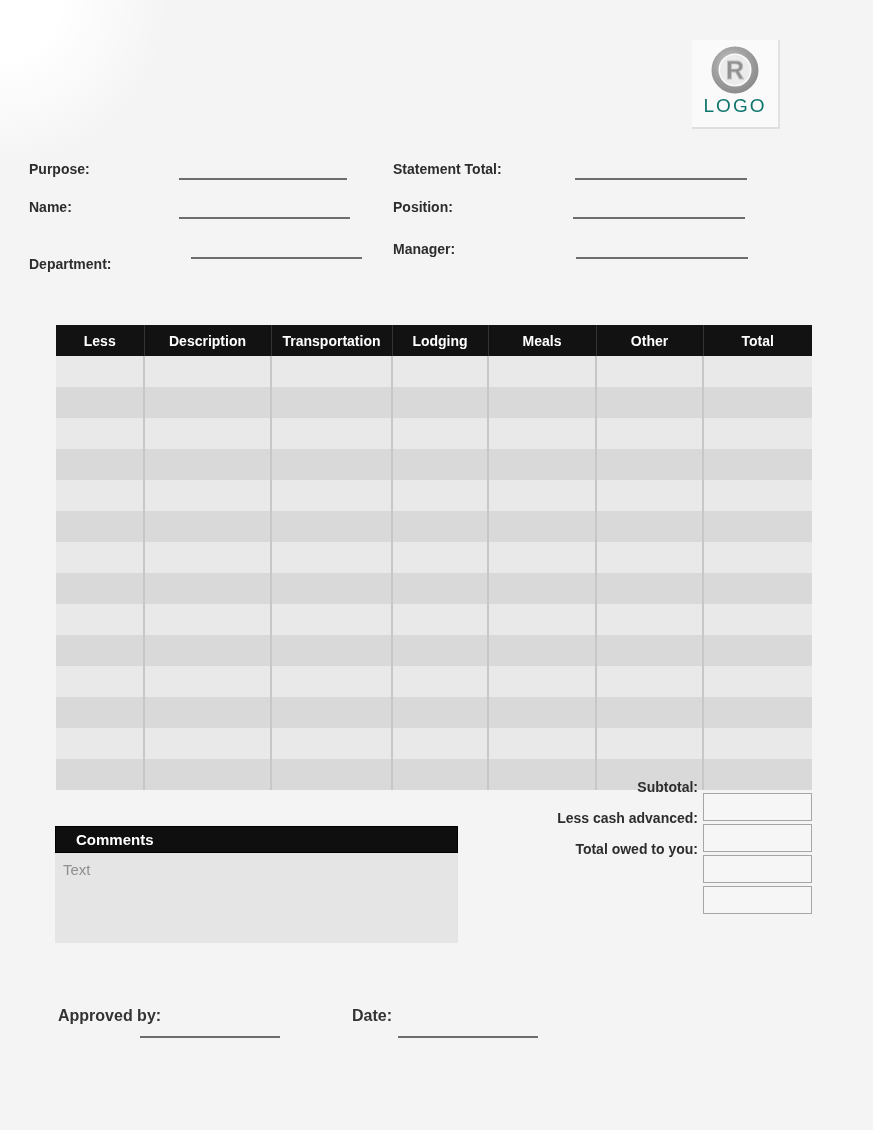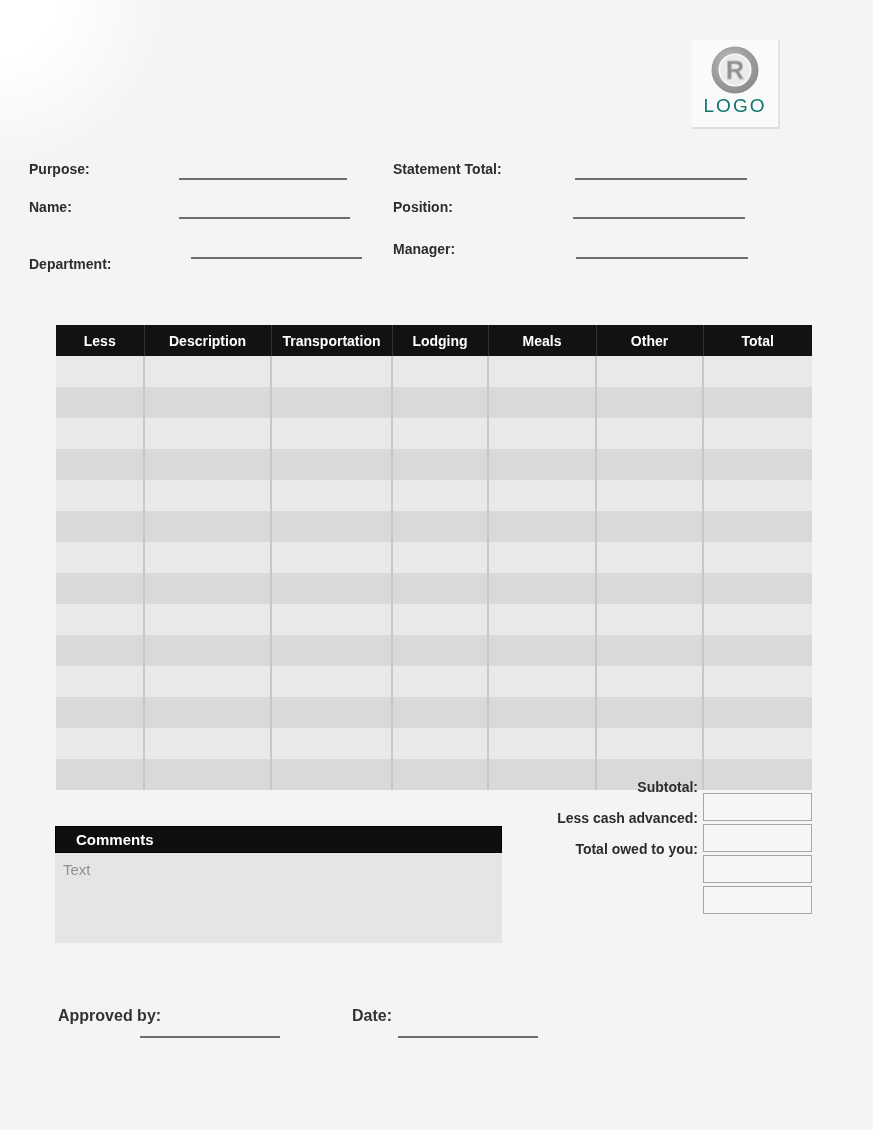--- a/index.html
+++ b/index.html
@@ -79,21 +79,21 @@
   }
   .summary-box{
     box-sizing:border-box;
     width:109px;height:28px;margin-bottom:3px;
     background:#f6f6f7;border:1px solid #a6a6a6;
     font-size:13px;line-height:26px;padding:0 6px;color:#2d2d2d;
   }
 
   
   .comments{
-    position:absolute;left:55px;top:826px;width:447px;
+    position:absolute;left:55px;top:826px;width:403px;
   }
   .comments-header{
     box-sizing:border-box;
     height:27px;background:#0f0f10;border:1px solid #000;
     color:#ffffff;font-size:15px;font-weight:bold;
     line-height:25px;padding-left:20px;
   }
   .comments-body{
     height:90px;background:#e5e5e6;
     font-size:15px;color:#8f8f8f;

